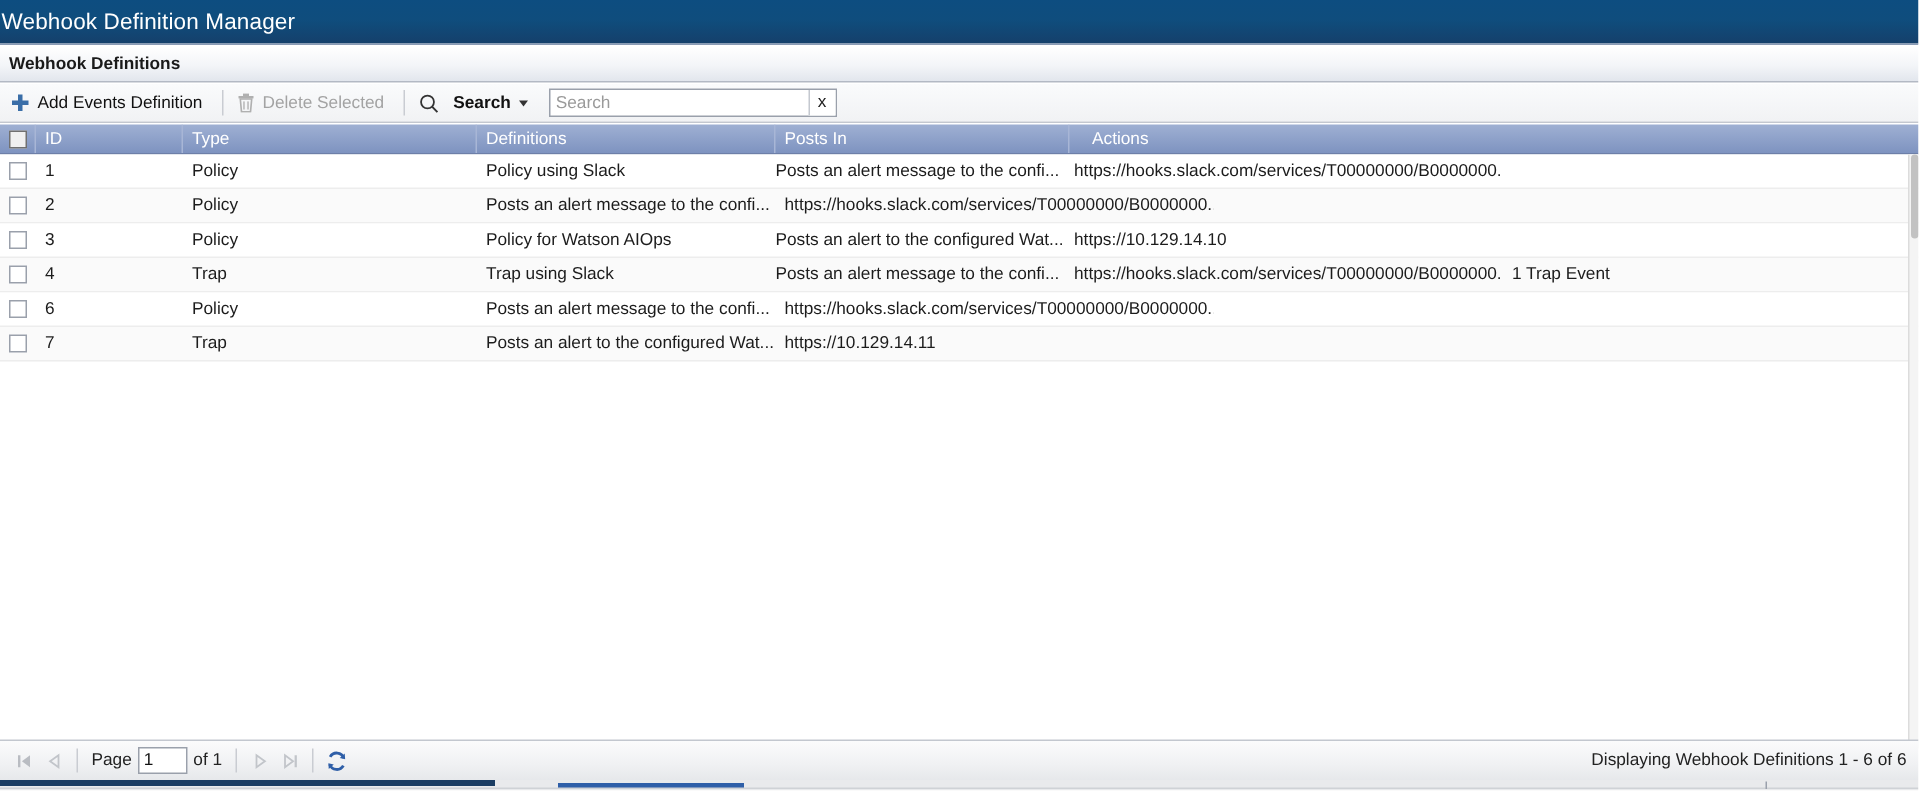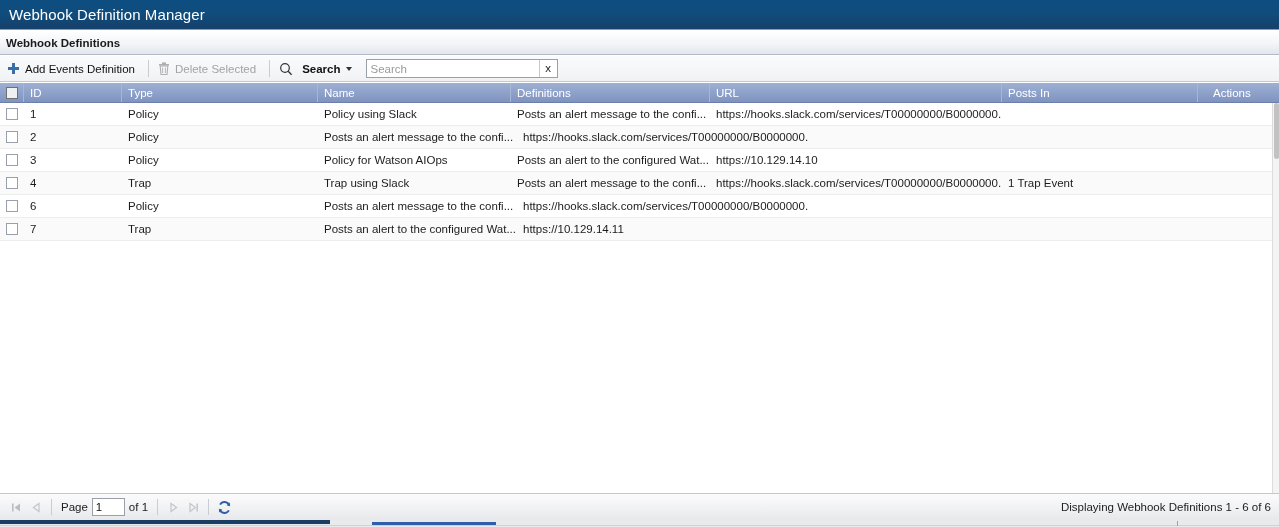--- a/index.html
+++ b/index.html
@@ -26,21 +26,21 @@
     width: 1279px;
     height: 30px;
     background: linear-gradient(to bottom, #0d4d80 0%, #0f4d7d 45%, #15406b 100%);
     border-bottom: 1px solid #8a9bb5;
     display: flex;
     align-items: center;
   }
   .titlebar .title {
     color: #ffffff;
     font-size: 15px;
-    padding-left: 9px;
+    padding-left: 1px;
     letter-spacing: 0.1px;
   }
 
   
   .section-header {
     position: absolute;
     top: 31px; left: 0;
     width: 1279px;
     height: 24px;
     background: linear-gradient(to bottom, #ffffff 0%, #f3f5f8 55%, #e2e6ed 100%);
@@ -353,23 +353,21 @@
       <button class="search-clear">x</button>
     </div>
   </div>
 
   <div class="grid-header">
     <div class="hcell cb" style="width:24px">
       <span class="hdr-checkbox"></span>
     </div>
     <div class="hcell" style="width:98px">ID</div>
     <div class="hcell" style="width:196px">Type</div>
-    <div class="hcell" style="width:193px">Name</div>
     <div class="hcell" style="width:199px">Definitions</div>
-    <div class="hcell" style="width:292px">URL</div>
     <div class="hcell" style="width:196px">Posts In</div>
     <div class="hcell" style="width:81px;border-right:0;padding-left:15px">Actions</div>
   </div>
 
   <div class="grid-body">
 
     <div class="row odd">
       <div class="cell cb" style="width:24px">
           <span class="row-checkbox"></span>
         </div>

